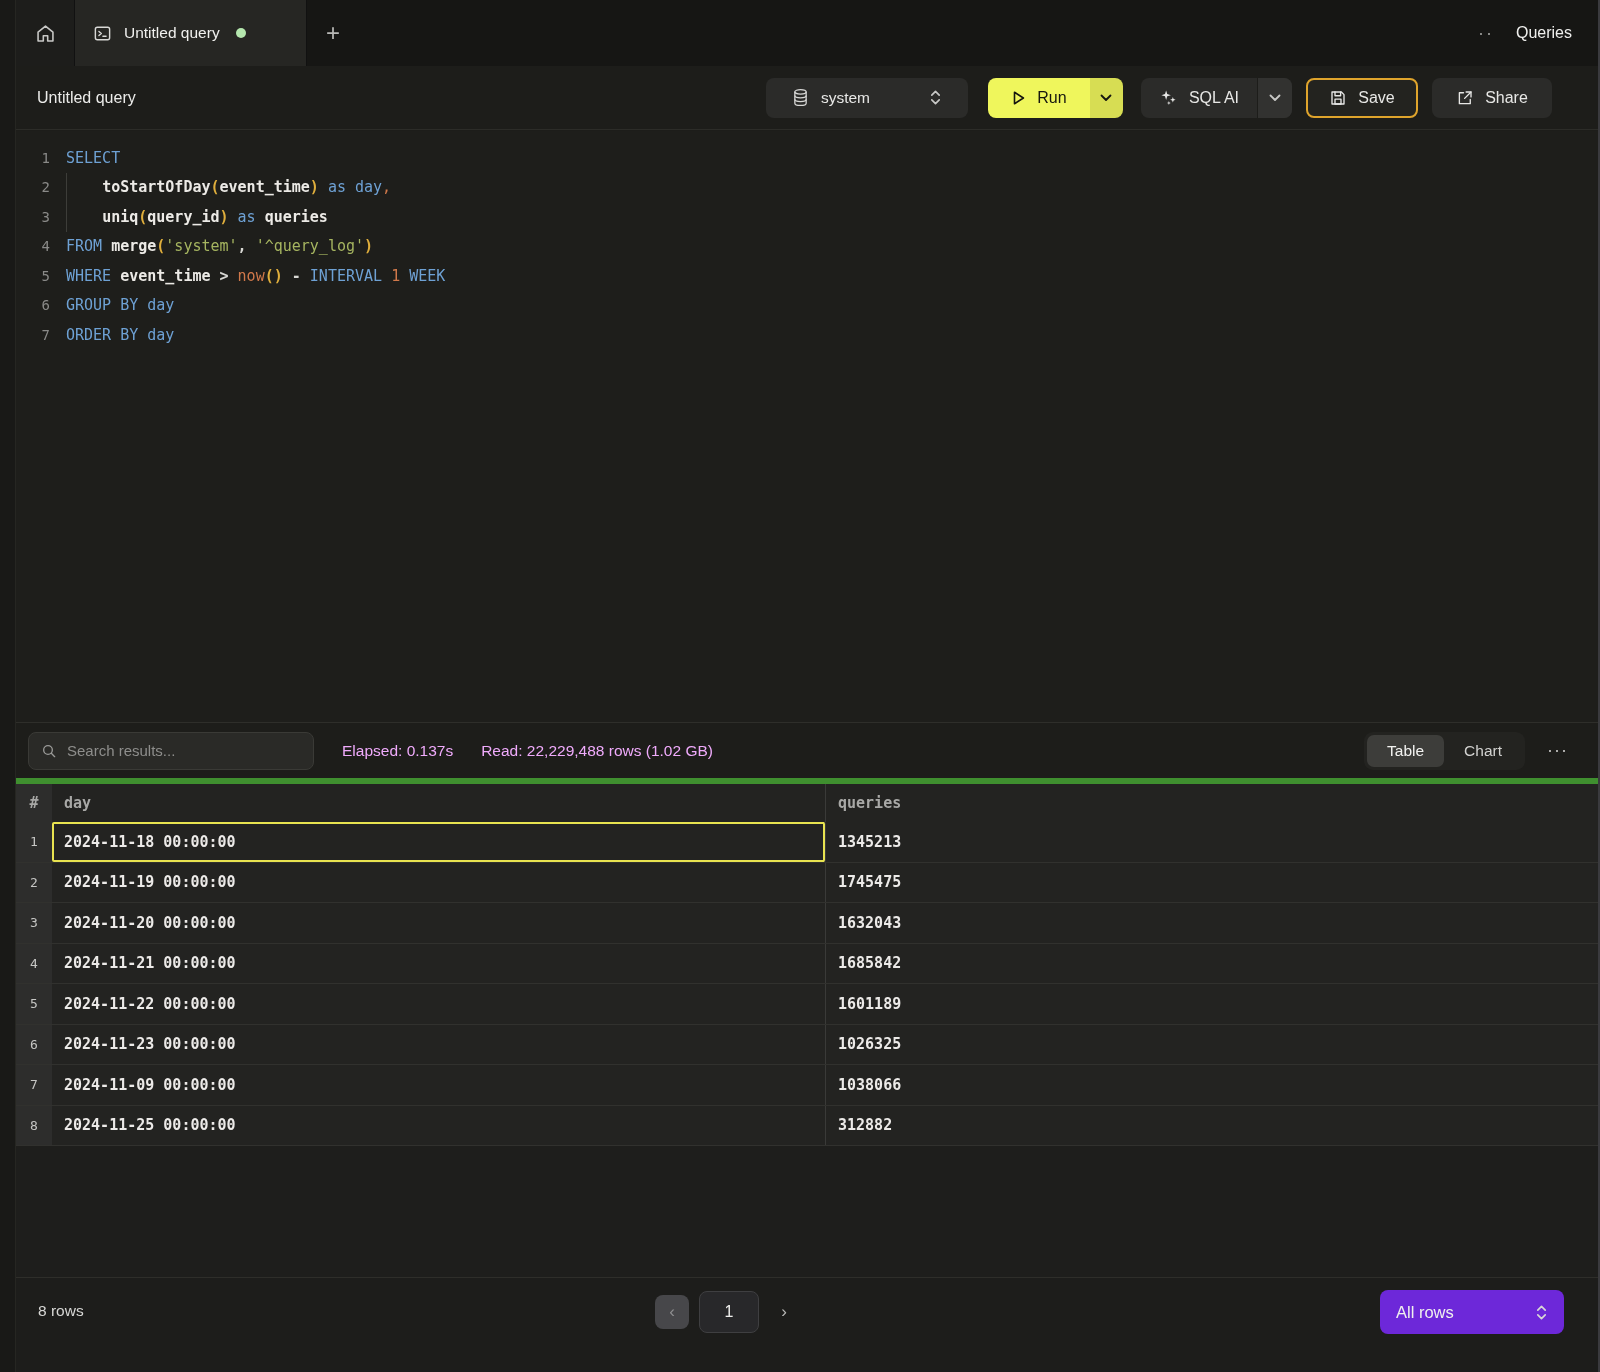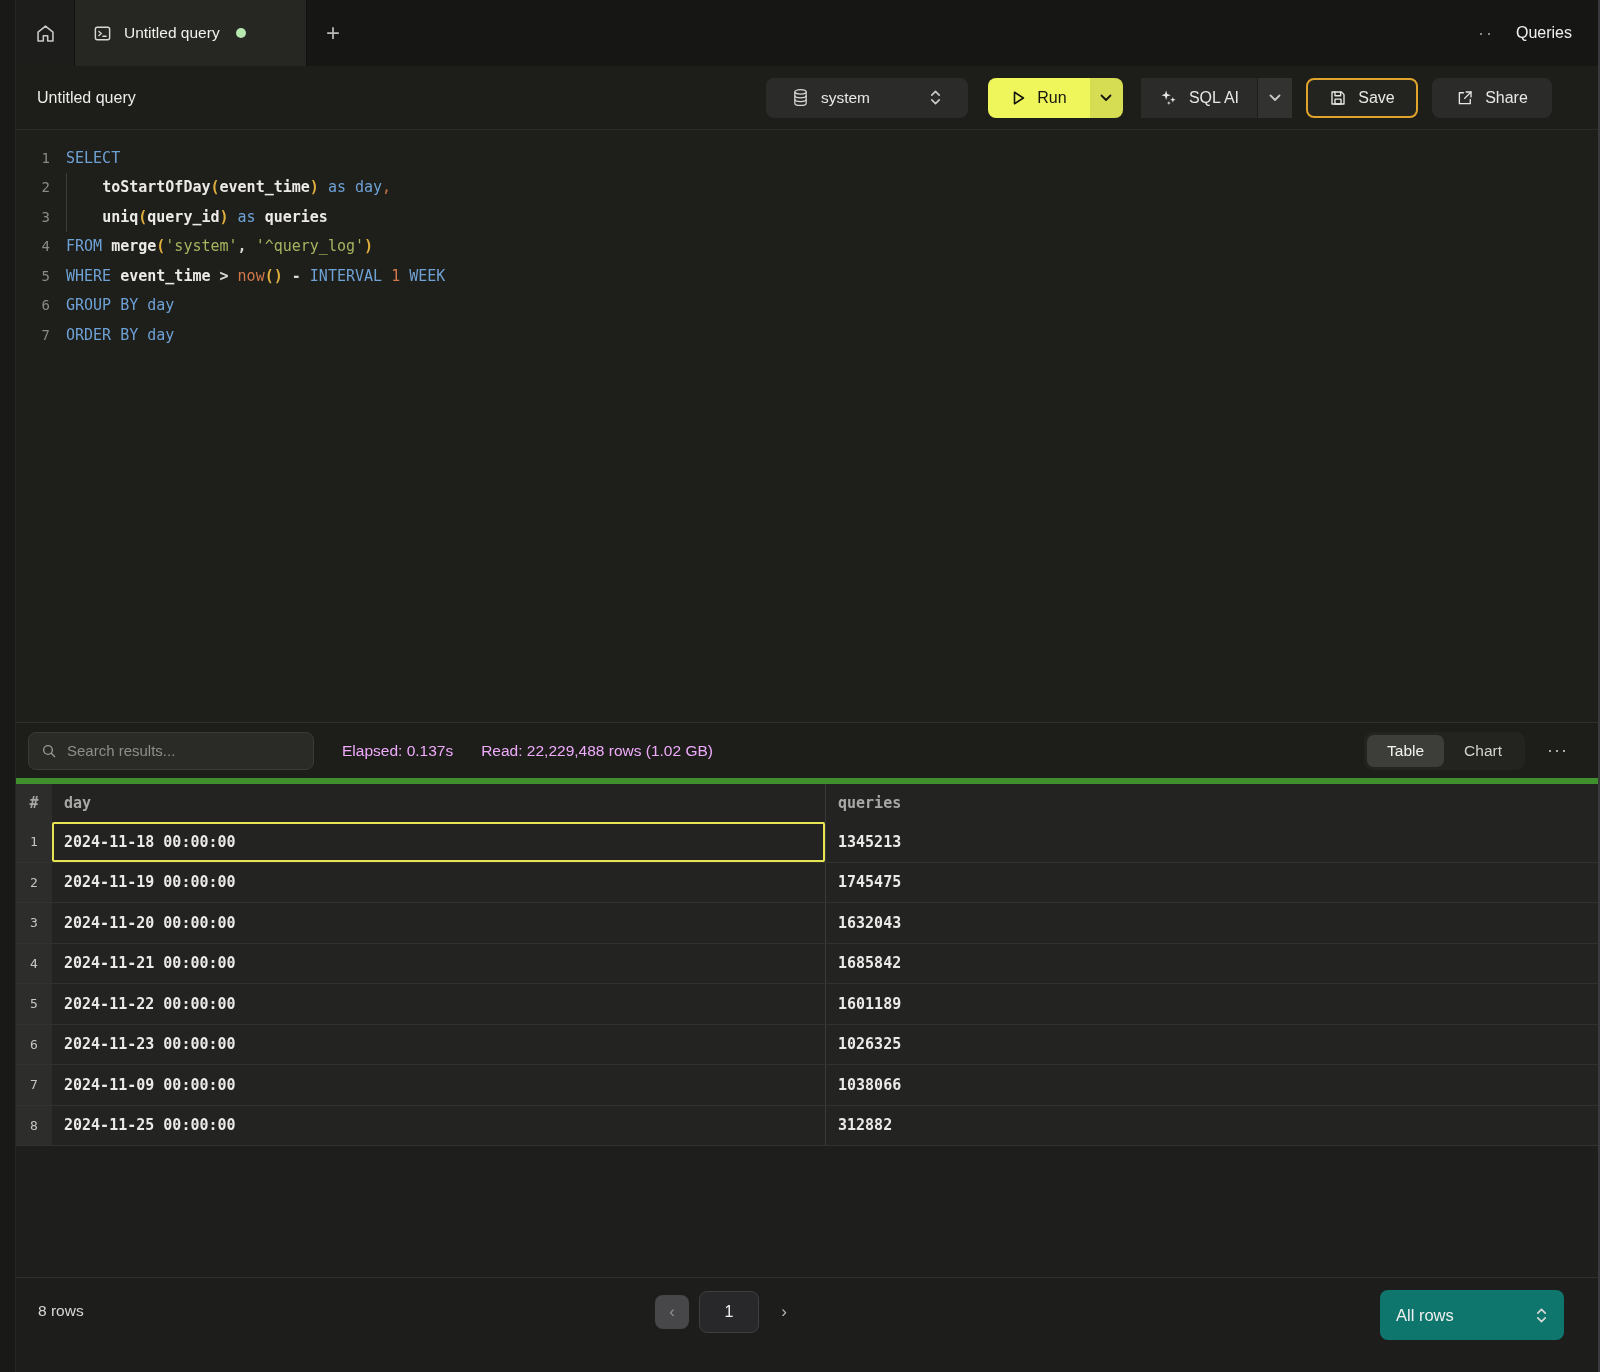--- a/index.html
+++ b/index.html
@@ -29,21 +29,21 @@
   .toolbar { position:absolute; left:16px; right:0; top:66px; height:64px; background:#1d1d1a; border-bottom:1px solid #2c2c28; display:flex; align-items:center; padding:0 48px 0 21px; }
   .query-title { font-size:16px; color:#ececea; }
   .toolbar-controls { margin-left:auto; display:flex; align-items:center; }
   .ctl { height:40px; border-radius:8px; display:flex; align-items:center; font-size:15.5px; color:#e8e8e6; cursor:pointer; }
   .db-select { width:202px; background:#2b2b29; padding:0 26px; margin-right:20px; }
   .db-select .lbl { margin-left:12px; }
   .db-select .updown { margin-left:auto; }
   .run-group { margin-right:18px; display:flex; border-radius:8px; overflow:hidden; }
   .run-main { height:40px; width:102px; background:#eff65c; color:#16160f; display:flex; align-items:center; justify-content:center; gap:11px; font-size:16px; cursor:pointer; }
   .run-caret { height:40px; width:33px; background:#d7dd53; display:flex; align-items:center; justify-content:center; cursor:pointer; }
-  .sqlai-group { margin-right:14px; display:flex; border-radius:0; overflow:hidden; background:#2b2b29; }
+  .sqlai-group { margin-right:14px; display:flex; border-radius:8px; overflow:hidden; background:#2b2b29; }
   .sqlai-main { height:40px; padding:0 18px; display:flex; align-items:center; gap:11px; font-size:16px; cursor:pointer; }
   .sqlai-caret { height:40px; width:35px; background:#323230; display:flex; align-items:center; justify-content:center; cursor:pointer; border-left:1px solid #1d1d1a; }
   .save-btn { width:112px; background:#23231f; border:2px solid #dfa42c; justify-content:center; gap:11px; margin-right:14px; font-size:16px; }
   .share-btn { width:120px; background:#2b2b29; justify-content:center; gap:11px; font-size:16px; }
 
   
   .editor { position:absolute; left:16px; right:0; top:131px; height:591px; background:#1e1e1b; padding-top:12px; cursor:text; }
   .code-line { display:flex; height:29.5px; align-items:center; }
   .ln { width:50px; text-align:right; padding-right:16px; color:#8a8a88; font-family:"DejaVu Sans Mono", monospace; font-size:14px; flex:none; }
   .code { font-family:"DejaVu Sans Mono", monospace; font-size:15px; white-space:pre; position:relative; height:100%; display:flex; align-items:center; }
@@ -83,21 +83,21 @@
   .td.cell-selected { box-shadow: inset 0 0 0 2px #e8e350; border-radius:2px; }
   .grid-after { position:absolute; left:16px; right:0; top:1146px; height:131px; background:#1e1e1c; }
 
   
   .footer { position:absolute; left:16px; right:0; top:1277px; height:95px; background:#1d1d1b; border-top:1px solid #2e2e2a; }
   .rowcount { position:absolute; left:22px; top:24px; color:#d8d8d6; font-size:15.5px; }
   .pager { position:absolute; left:639px; top:13px; display:flex; align-items:center; gap:10px; }
   .pg-prev { width:34px; height:34px; background:#47474a; border-radius:8px; display:flex; align-items:center; justify-content:center; color:#8f8f91; font-size:17px; cursor:pointer; }
   .pg-page { width:60px; height:42px; background:#28282a; border:1px solid #3f3f41; border-radius:8px; display:flex; align-items:center; justify-content:center; color:#f0f0ee; font-size:16px; cursor:pointer; }
   .pg-next { width:30px; height:34px; display:flex; align-items:center; justify-content:center; color:#b8b8b6; font-size:17px; cursor:pointer; }
-  .rows-select { position:absolute; right:36px; top:12px; width:184px; height:50px; background:#0f766e; border-radius:8px; display:flex; align-items:center; padding:12px 16px; color:#f0f0ee; font-size:16.5px; cursor:pointer; }
+  .rows-select { position:absolute; right:36px; top:12px; width:184px; height:44px; background:#6d28d9; border-radius:8px; display:flex; align-items:center; padding:12px 16px; color:#f0f0ee; font-size:16.5px; cursor:pointer; }
   .rows-select .updown { margin-left:auto; }
 
   .icon { display:inline-flex; align-items:center; justify-content:center; }
   svg { display:block; }
 </style>
 </head>
 <body>
 
 <div class="app">
   <div class="left-rail"></div>

